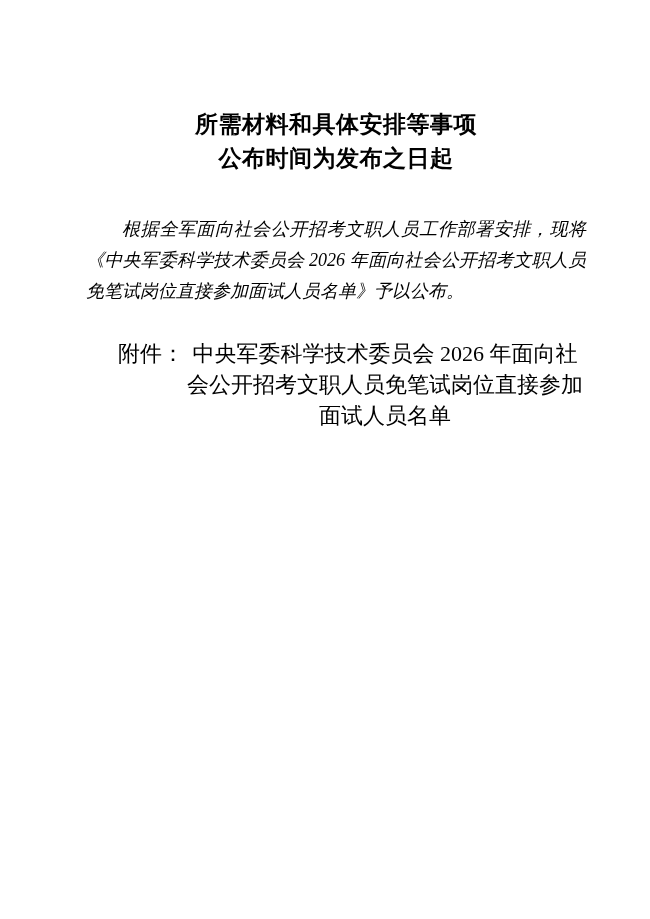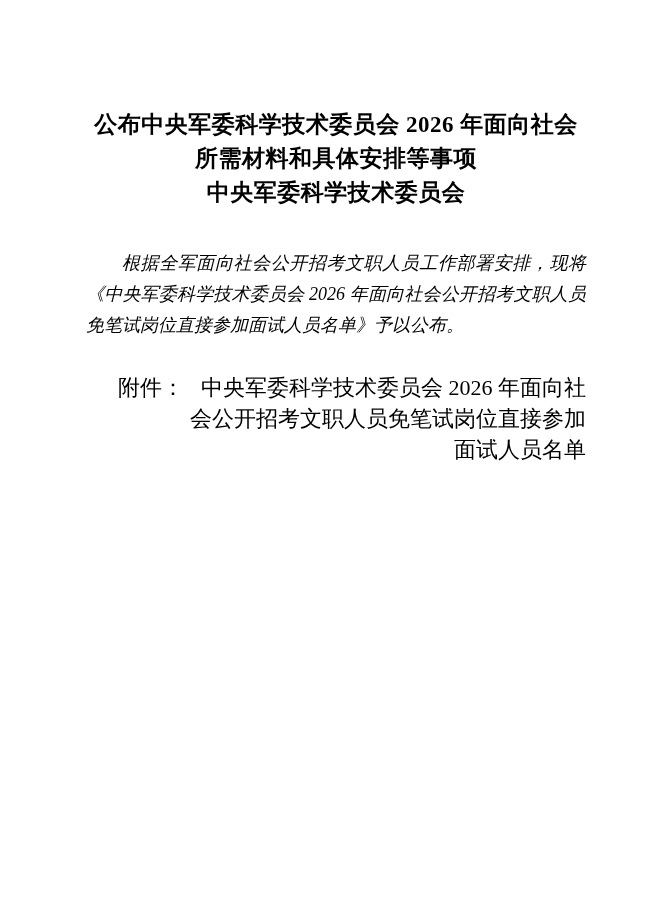--- a/index.html
+++ b/index.html
@@ -55,33 +55,32 @@
     padding-left: 32px;
     font-size: 22px;
     line-height: 31px;
   }
   .attachment-label {
     white-space: nowrap;
     flex: 0 0 auto;
   }
   .attachment-text {
     flex: 1 1 auto;
-    text-align: right;
+    text-align: center;
   }
 </style>
 </head>
 <body>
 
 <div class="page">
   <div class="content">
 
     <div class="doc-title">
-      <div class="title-line">公布中央军委科学技术委员会 2026 年面向社会</div>
       <div class="title-line">所需材料和具体安排等事项</div>
-      <div class="title-line">中央军委科学技术委员会</div>
+      <div class="title-line">公布时间为发布之日起</div>
     </div>
 
     <div class="doc-body">
       <p class="para">根据全军面向社会公开招考文职人员工作部署安排，现将《中央军委科学技术委员会 2026 年面向社会公开招考文职人员免笔试岗位直接参加面试人员名单》予以公布。</p>
     </div>
 
     <div class="attachment">
       <span class="attachment-label">附件：</span>
       <span class="attachment-text">中央军委科学技术委员会 2026 年面向社会公开招考文职人员免笔试岗位直接参加面试人员名单</span>
     </div>

